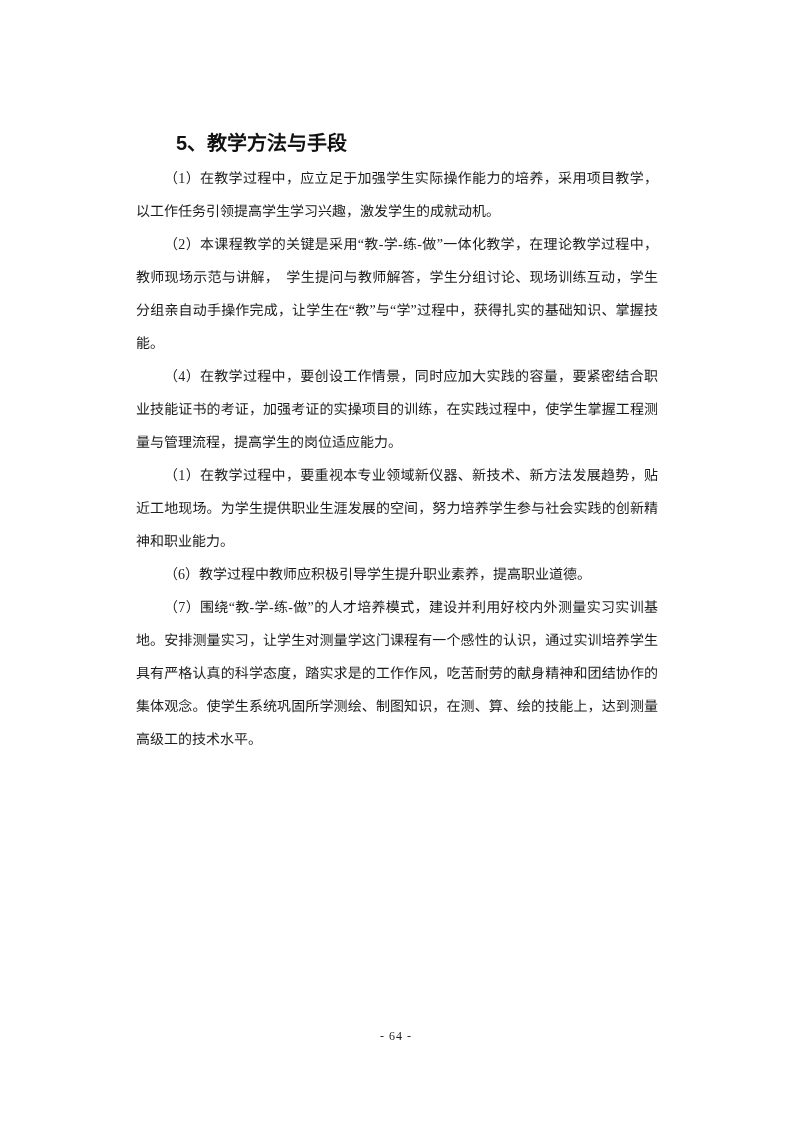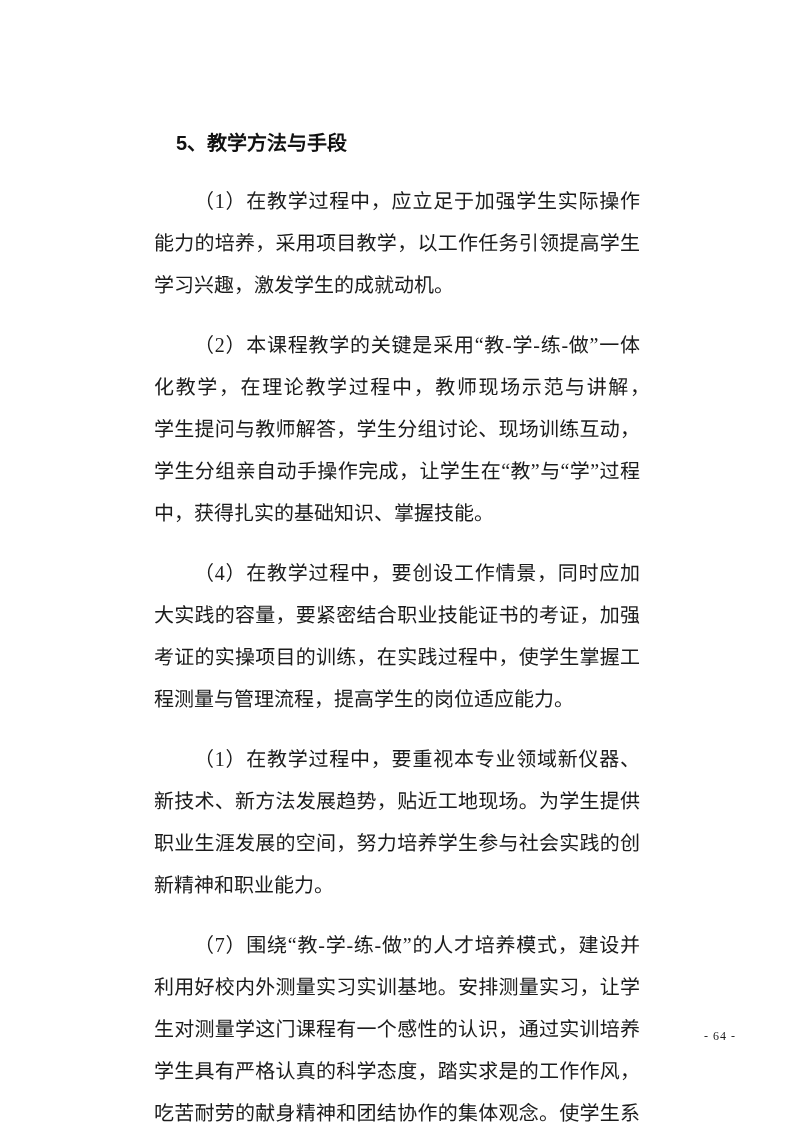--- a/index.html
+++ b/index.html
@@ -23,50 +23,51 @@
     margin: 0;
     font-family: "Liberation Sans", "DejaVu Sans", sans-serif;
     font-weight: 700;
     font-size: 20px;
     line-height: 38px;
     text-indent: 2em;
     color: #111111;
     white-space: nowrap;
   }
   .para {
-    margin: 18px;
-    font-size: 20px;
-    line-height: 42px;
+    margin: 0;
+    font-size: 14px;
+    line-height: 33px;
     text-indent: 2em;
     text-align: justify;
     text-justify: inter-ideograph;
     word-break: break-all;
   }
   .page-footer {
     position: absolute;
     left: 0;
-    right: 12px;
+    right: 0;
     bottom: 78px;
-    text-align: right;
+    text-align: center;
     font-size: 12px;
     letter-spacing: 1px;
     color: #1b1b1b;
     font-family: "Liberation Serif", "DejaVu Serif", serif;
   }
 </style>
 </head>
 <body>
 
 <div class="page">
 
   <section>
     <h2 class="section-heading">5、教学方法与手段</h2>
     <p class="para">（1）在教学过程中，应立足于加强学生实际操作能力的培养，采用项目教学，以工作任务引领提高学生学习兴趣，激发学生的成就动机。</p>
     <p class="para">（2）本课程教学的关键是采用“教-学-练-做”一体化教学，在理论教学过程中，教师现场示范与讲解，　学生提问与教师解答，学生分组讨论、现场训练互动，学生分组亲自动手操作完成，让学生在“教”与“学”过程中，获得扎实的基础知识、掌握技能。</p>
     <p class="para">（4）在教学过程中，要创设工作情景，同时应加大实践的容量，要紧密结合职业技能证书的考证，加强考证的实操项目的训练，在实践过程中，使学生掌握工程测量与管理流程，提高学生的岗位适应能力。</p>
     <p class="para">（1）在教学过程中，要重视本专业领域新仪器、新技术、新方法发展趋势，贴近工地现场。为学生提供职业生涯发展的空间，努力培养学生参与社会实践的创新精神和职业能力。</p>
+    <p class="para">（6）教学过程中教师应积极引导学生提升职业素养，提高职业道德。</p>
     <p class="para">（7）围绕“教-学-练-做”的人才培养模式，建设并利用好校内外测量实习实训基地。安排测量实习，让学生对测量学这门课程有一个感性的认识，通过实训培养学生具有严格认真的科学态度，踏实求是的工作作风，吃苦耐劳的献身精神和团结协作的集体观念。使学生系统巩固所学测绘、制图知识，在测、算、绘的技能上，达到测量高级工的技术水平。</p>
   </section>
 
 
   <div class="page-footer">- 64 -</div>
 
 </div>
 
 </body></html>

